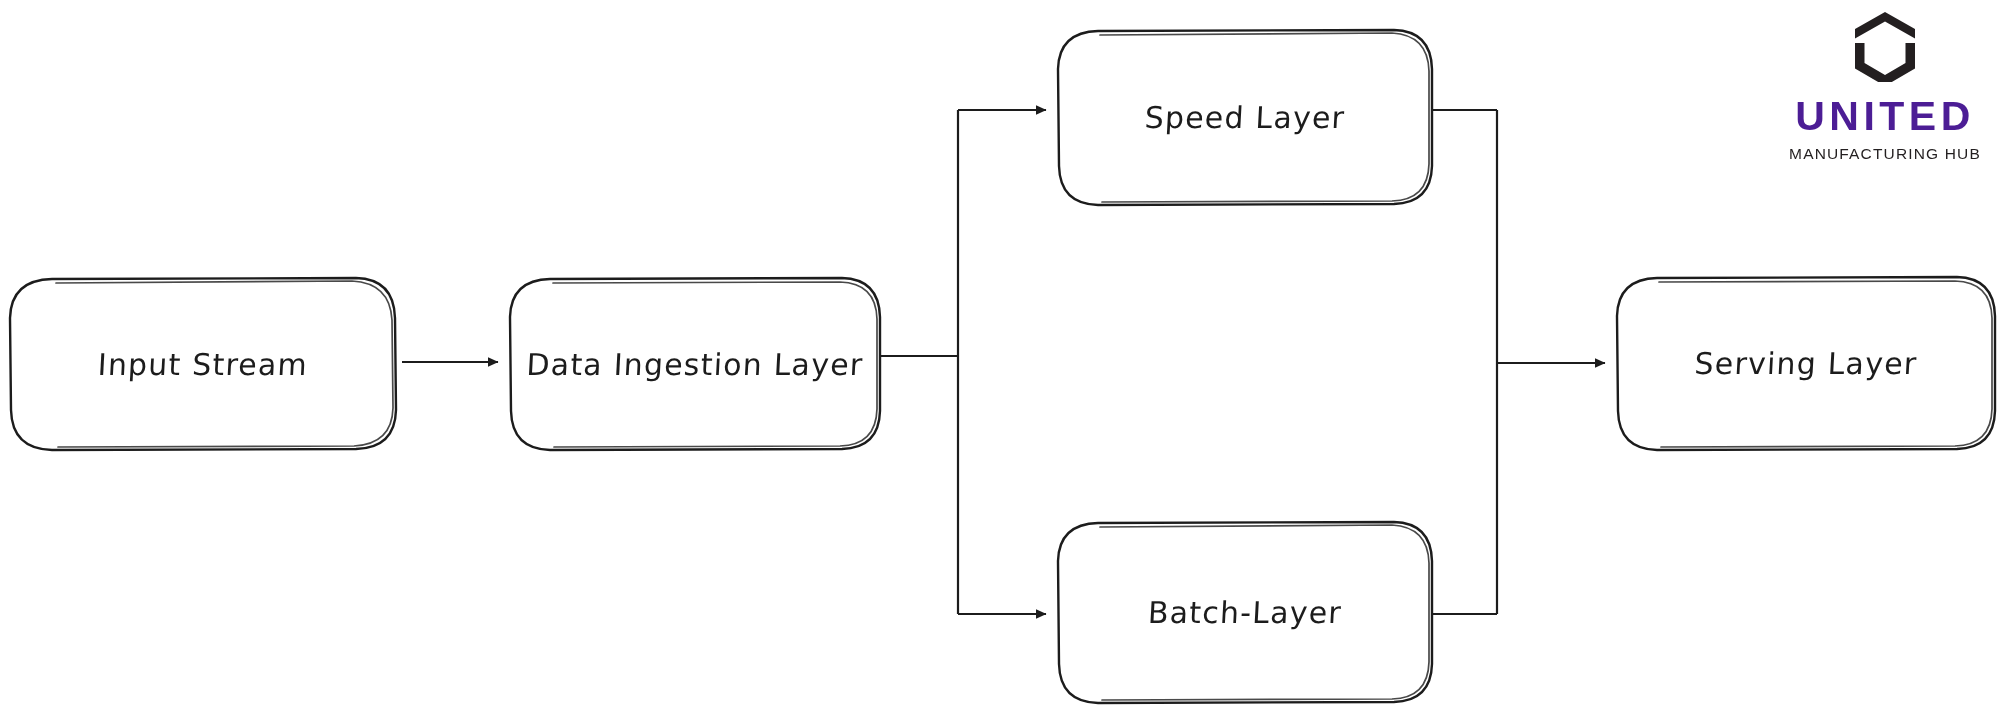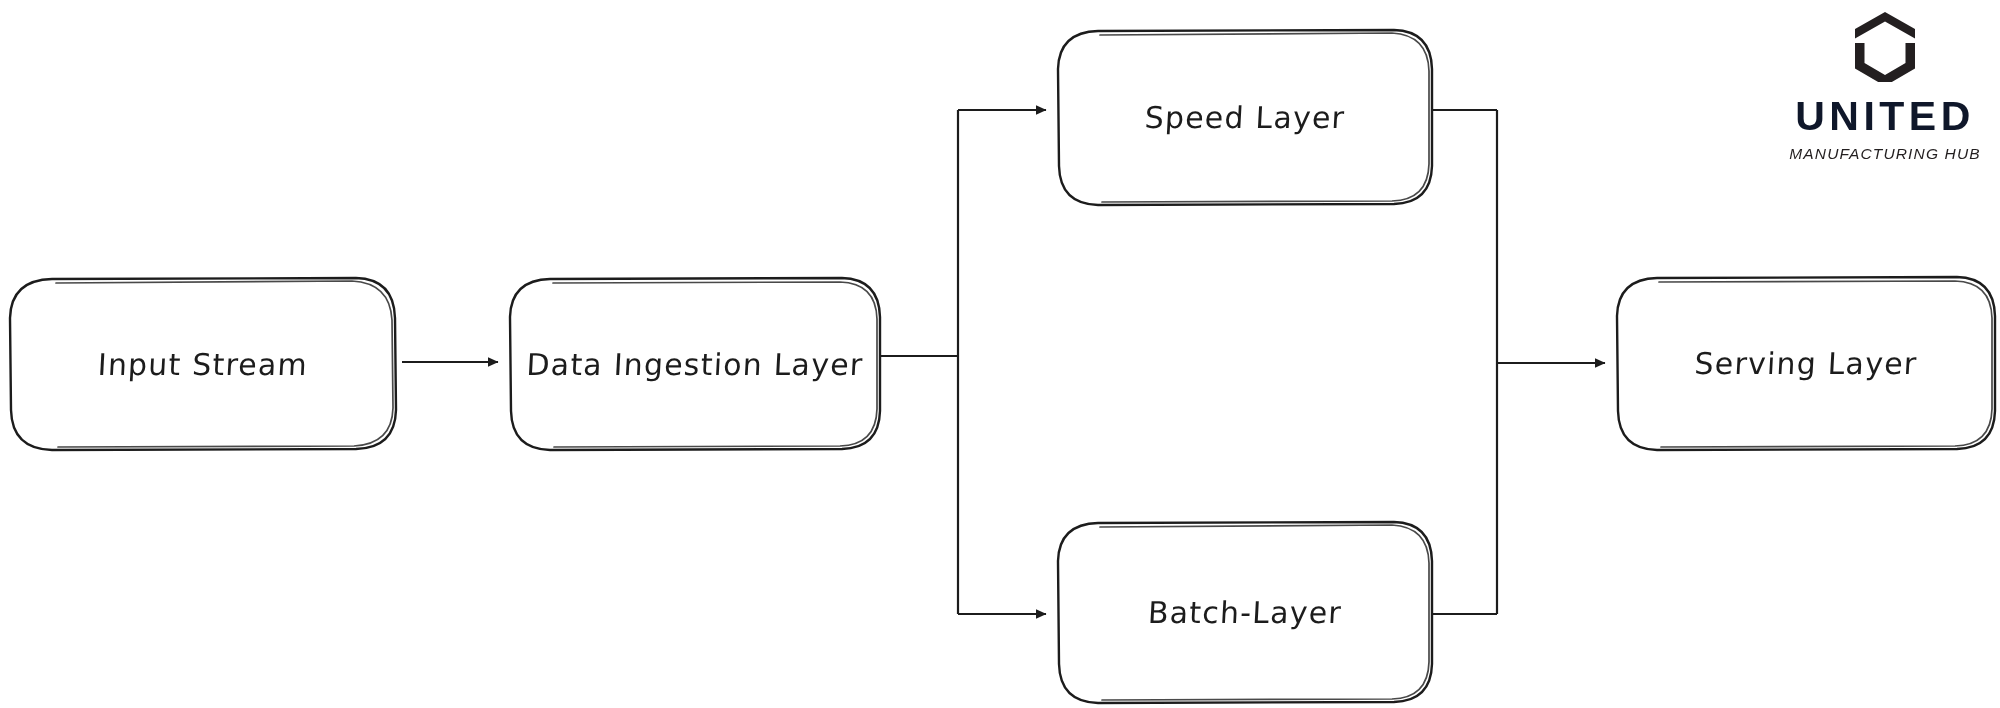--- a/index.html
+++ b/index.html
@@ -51,32 +51,31 @@
   #brand-mark {
     width: 64px;
     height: 72px;
     margin-bottom: 14px;
   }
   #brand-wordmark {
     font-family: "Liberation Sans", sans-serif;
     font-weight: 700;
     font-size: 41px;
     letter-spacing: 4.5px;
-    color: #0f172a;
+    color: #4c1d95;
     line-height: 1;
   }
   #brand-tagline {
     font-family: "Liberation Sans", sans-serif;
     font-weight: 400;
     font-size: 15.5px;
     letter-spacing: 1.15px;
     color: #231f20;
     line-height: 1;
     margin-top: 9px;
-    font-style: italic;
   }
 </style>
 </head>
 <body>
 
 <div id="canvas">
 
   <svg id="diagram-svg" viewBox="0 0 2000 708" xmlns="http://www.w3.org/2000/svg">
     <defs>
       <marker id="arrowhead" markerWidth="12" markerHeight="12" refX="10.5" refY="5" orient="auto" markerUnits="userSpaceOnUse">

